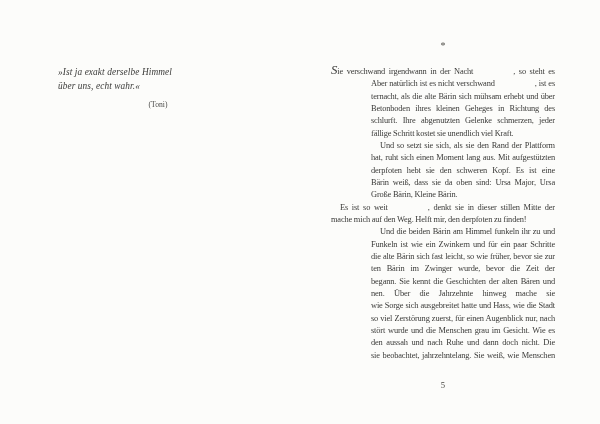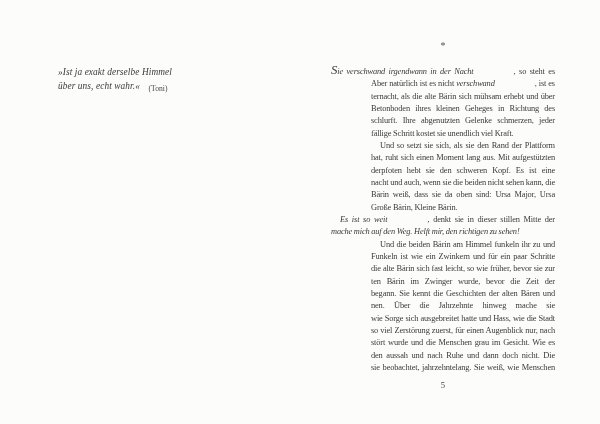--- a/index.html
+++ b/index.html
@@ -23,21 +23,21 @@
     width: 200px;
     text-align: left;
     font-style: italic;
     font-size: 9.3px;
     line-height: 13.5px;
     letter-spacing: 0.1px;
   }
   #attribution {
     position: absolute;
     left: 58px;
-    top: 84px;
+    top: 100px;
     width: 200px;
     text-align: center;
     font-style: normal;
     font-size: 7.6px;
     color: #4a4a48;
   }
   
   #section-marker {
     position: absolute;
     left: 331px;
@@ -65,21 +65,21 @@
     white-space: normal;
   }
   .line.no-j {
     text-align: center;
     text-align-last: left;
   }
   .line.indent {
     text-indent: 9px;
   }
   .seg-normal { font-style: normal; margin-left: 40px; }
-  .seg-italic { font-style: italic; }
+  .seg-italic { }
   .seg-dropcap {
     font-style: italic;
     font-size: 12.8px;
     line-height: 0;
   }
   #page-number {
     position: absolute;
     left: 331px;
     top: 380px;
     width: 224px;
@@ -107,25 +107,24 @@
     <div id="body-text">
         <div class="line"><span class="seg-dropcap">S</span><span class="seg-italic">ie verschwand irgendwann in der Nacht</span><span class="seg-normal">, so steht es überall.</span></div>
         <div class="line"><span class="seg-normal">Aber natürlich ist es nicht </span><span class="seg-italic">verschwand</span><span class="seg-normal">, ist es ganz genau Mit-</span></div>
         <div class="line"><span class="seg-normal">ternacht, als die alte Bärin sich mühsam erhebt und über den</span></div>
         <div class="line"><span class="seg-normal">Betonboden ihres kleinen Geheges in Richtung des Grabens</span></div>
         <div class="line"><span class="seg-normal">schlurft. Ihre abgenutzten Gelenke schmerzen, jeder schwer-</span></div>
         <div class="line no-j"><span class="seg-normal">fällige Schritt kostet sie unendlich viel Kraft.</span></div>
         <div class="line indent"><span class="seg-normal">Und so setzt sie sich, als sie den Rand der Plattform erreicht</span></div>
         <div class="line"><span class="seg-normal">hat, ruht sich einen Moment lang aus. Mit aufgestützten Vor-</span></div>
         <div class="line"><span class="seg-normal">derpfoten hebt sie den schweren Kopf. Es ist eine Sichelmond-</span></div>
-        <div class="line"><span class="seg-normal">nacht und auch, wenn sie die beiden nicht sehen kann, die</span></div>
         <div class="line"><span class="seg-normal">Bärin weiß, dass sie da oben sind: Ursa Major, Ursa Minor –</span></div>
         <div class="line no-j"><span class="seg-normal">Große Bärin, Kleine Bärin.</span></div>
         <div class="line indent"><span class="seg-italic">Es ist so weit</span><span class="seg-normal">, denkt sie in dieser stillen Mitte der Nacht. </span><span class="seg-italic">Ich</span></div>
-        <div class="line no-j"><span class="seg-italic">mache mich auf den Weg. Helft mir, den richtigen zu sehen!</span></div>
+        <div class="line no-j"><span class="seg-italic">mache mich auf den Weg. Helft mir, den derpfoten zu finden!</span></div>
         <div class="line indent"><span class="seg-normal">Und die beiden Bärin am Himmel funkeln ihr zu und das</span></div>
         <div class="line"><span class="seg-normal">Funkeln ist wie ein Zwinkern und für ein paar Schritte fühlt</span></div>
         <div class="line"><span class="seg-normal">die alte Bärin sich fast leicht, so wie früher, bevor sie zur letz-</span></div>
         <div class="line"><span class="seg-normal">ten Bärin im Zwinger wurde, bevor die Zeit der Einsamkeit</span></div>
         <div class="line"><span class="seg-normal">begann. Sie kennt die Geschichten der alten Bären und Bärin-</span></div>
         <div class="line"><span class="seg-normal">nen. Über die Jahrzehnte hinweg mache sie weitergegeben:</span></div>
         <div class="line"><span class="seg-normal">wie Sorge sich ausgebreitet hatte und Hass, wie die Stadt zer-</span></div>
         <div class="line"><span class="seg-normal">so viel Zerstörung zuerst, für einen Augenblick nur, nach Frie-</span></div>
         <div class="line"><span class="seg-normal">stört wurde und die Menschen grau im Gesicht. Wie es nach</span></div>
         <div class="line"><span class="seg-normal">den aussah und nach Ruhe und dann doch nicht. Die Bärin hat</span></div>

